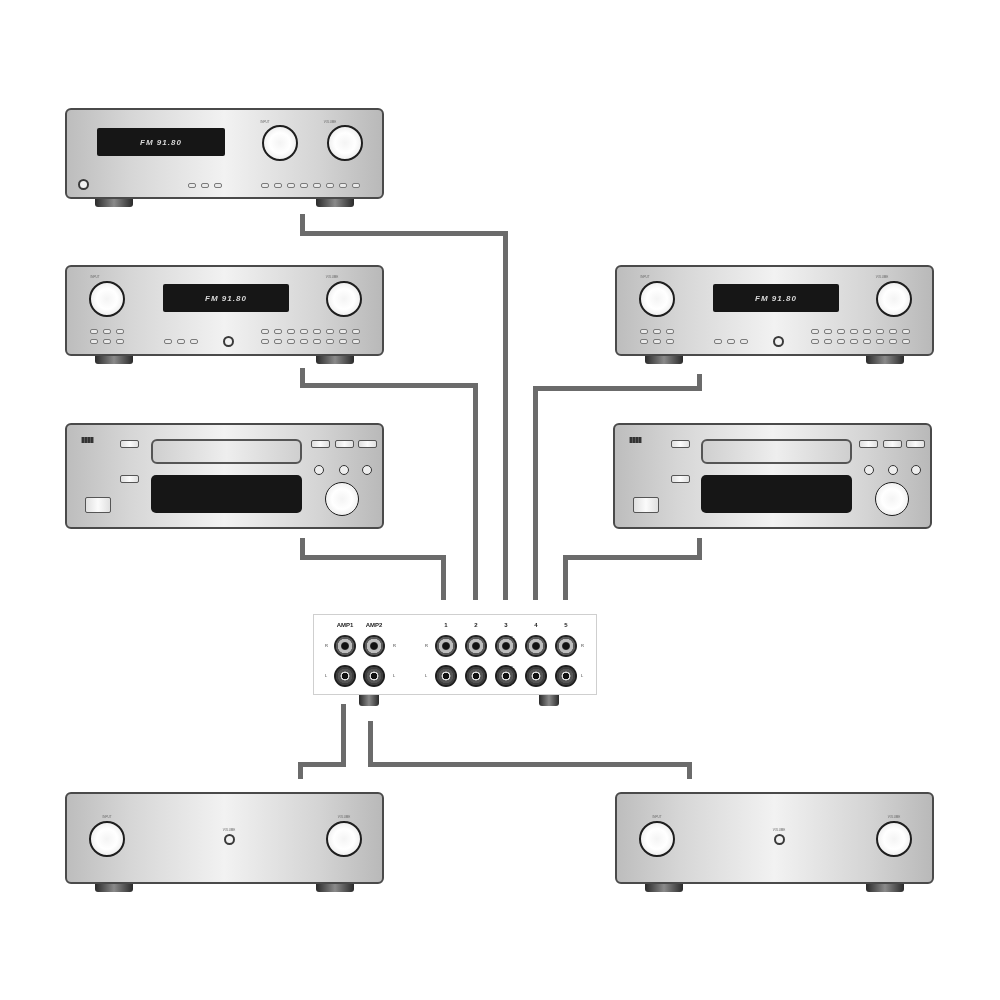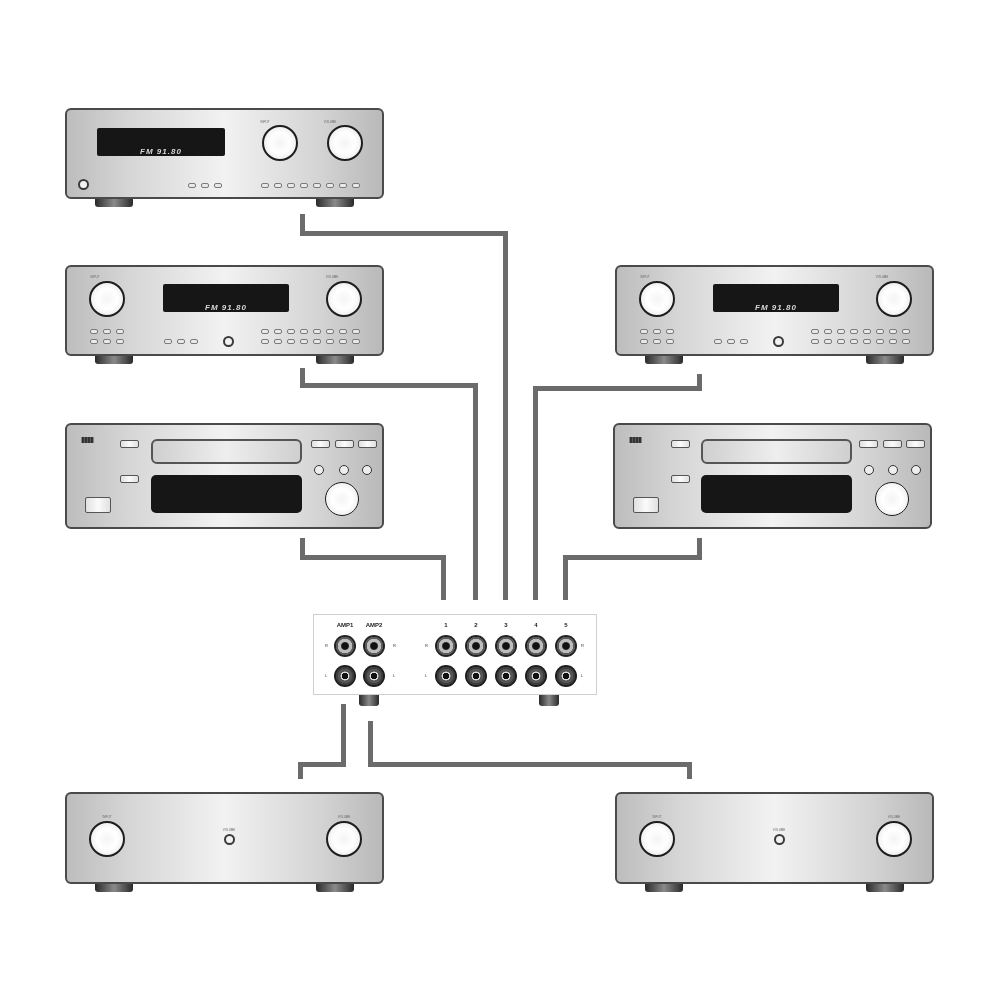--- a/index.html
+++ b/index.html
@@ -2,21 +2,21 @@
 <html><head>
 <meta charset="utf-8">
 <style>
   html, body { margin:0; padding:0; background:#ffffff; }
   body { width:1000px; height:1000px; position:relative; overflow:hidden; font-family:"Liberation Sans", sans-serif; }
   .unit { position:absolute; border:2px solid #4a4a4a; border-radius:6px; box-sizing:border-box;
     background: linear-gradient(90deg, #bdbdbd 0%, #d6d6d6 20%, #f2f2f2 50%, #d4d4d4 80%, #b9b9b9 100%); }
   .foot { position:absolute; height:8px; width:38px; border-radius:0 0 3px 3px;
     background: linear-gradient(90deg, #2a2a2a, #8a8a8a 50%, #2a2a2a); }
   .display { position:absolute; background:#161616; border-radius:2px; color:#d8d8d8;
-    font-size:8px; font-style:italic; font-weight:bold; display:flex; align-items:flex-end; justify-content:center; letter-spacing:1px; }
+    font-size:8px; font-style:italic; font-weight:bold; display:flex; align-items:center; justify-content:center; letter-spacing:1px; }
   .knob { position:absolute; border-radius:50%; border:2px solid #1e1e1e; box-sizing:border-box;
     background: radial-gradient(circle at 50% 50%, #f4f4f4 0%, #ffffff 45%, #e0e0e0 100%); }
   .knob-label { position:absolute; font-size:3px; color:#666; text-align:center; width:30px; }
   .btn { position:absolute; width:8px; height:5px; border:1px solid #7a7a7a; border-radius:2px; background:#e9e9e9; box-sizing:border-box; }
   .pwr { position:absolute; width:11px; height:11px; border:2px solid #3a3a3a; border-radius:50%; box-sizing:border-box; background:#f2f2f2; }
   .cable { position:absolute; background:#6b6b6b; }
   .switch-box { position:absolute; left:313px; top:614px; width:284px; height:81px; border:1px solid #cfcfcf; background:#ffffff; box-sizing:border-box; }
   .jack { position:absolute; width:22px; height:22px; border-radius:50%; box-sizing:border-box; }
   .jack.r { background: radial-gradient(circle, #111 0 3px, #2b2b2b 3.5px, #bdbdbd 4.5px 7px, #5a5a5a 7.5px 9px, #222 9.5px 11px); }
   .jack.l { background: radial-gradient(circle, #111 0 3px, #ddd 3.5px 4.2px, #555 4.7px 7px, #3d3d3d 7.5px 9px, #1c1c1c 9.5px 11px); }

